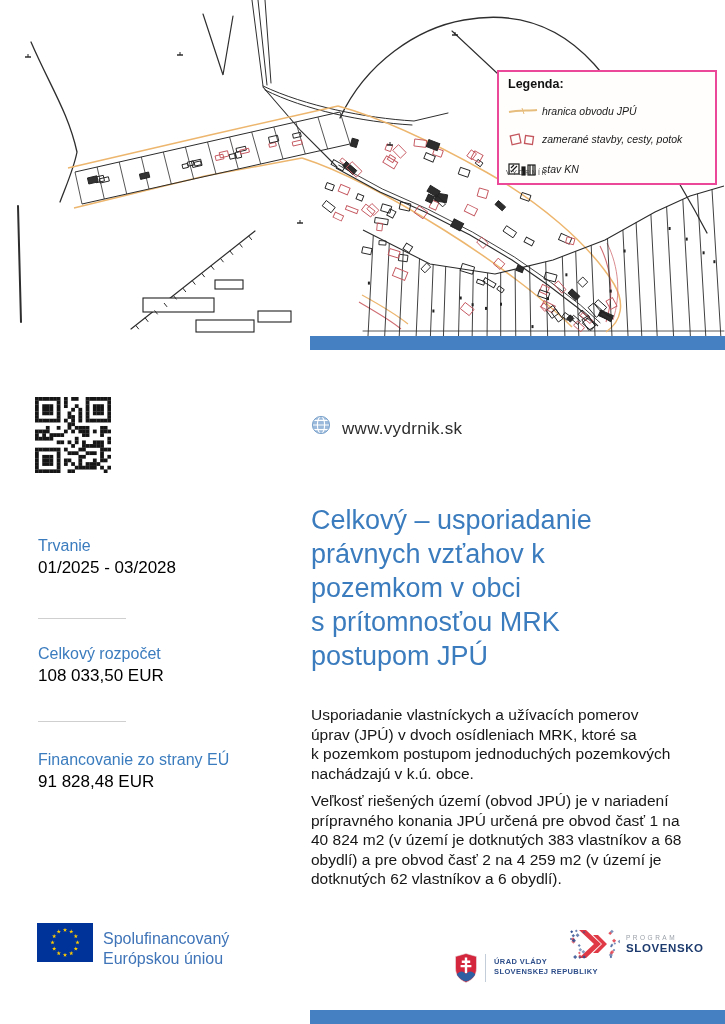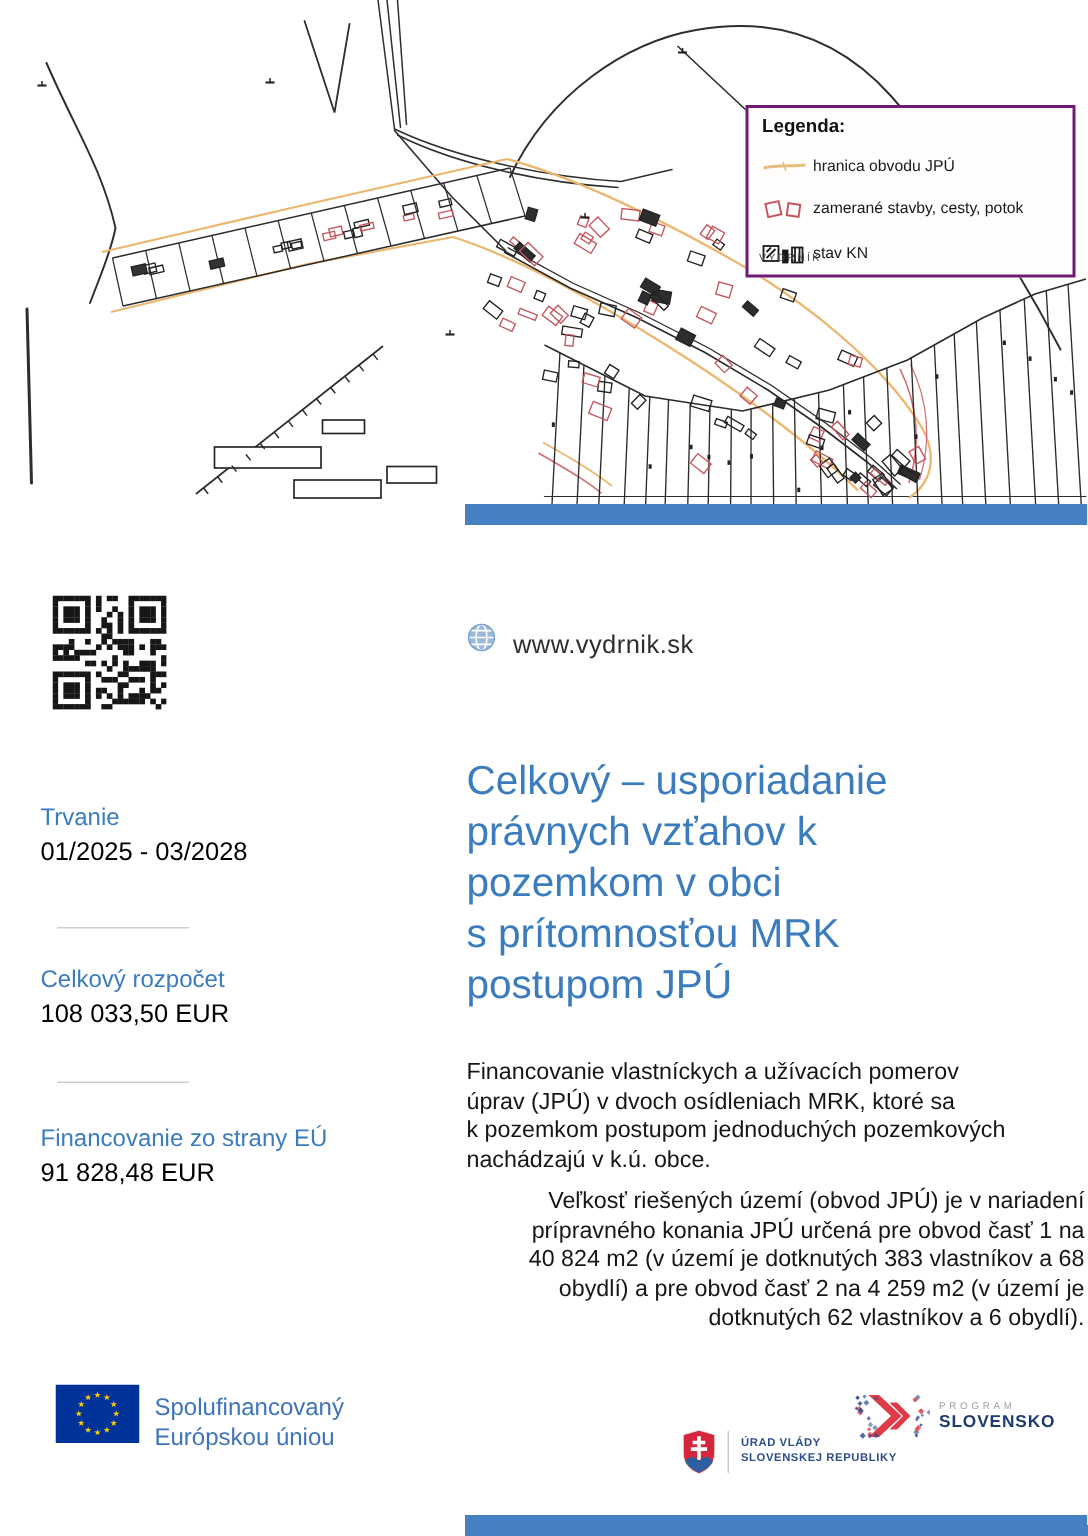--- a/index.html
+++ b/index.html
@@ -2,44 +2,44 @@
 <html style="--accent: #3b7cbe; --bar: #4580c2; --eu-text: #3f74b8; --gov-text: #2d4e8a; --navy: #1d3b6e; --pgray: #9aa0a8;"><head>
 <meta charset="utf-8">
 <style>
   html,body{margin:0;padding:0;background:#fff;}
   #page{position:relative;width:725px;height:1024px;background:#fff;overflow:hidden;
         font-family:"Liberation Sans",sans-serif;color:#1c1c1c;}
   
   #map{position:absolute;left:0;top:0;width:725px;height:340px;}
   #map-svg{position:absolute;left:0;top:0;}
   #legend{position:absolute;left:497px;top:70px;width:198px;background:#fffefd;
-          border:2px solid #701a75;padding:5px 9px 6px 9px;}
+          border:2px solid #ec4899;padding:5px 9px 6px 9px;}
   .lg-title{font-size:12.5px;font-weight:bold;margin-bottom:3px;color:#111;}
-  .lg-row{display:flex;align-items:center;gap:4px;margin-top:14px;white-space:nowrap;}
+  .lg-row{display:flex;align-items:center;gap:4px;margin-top:14px;white-space:nowrap;font-style:italic;}
   .lg-ic{width:30px;flex:0 0 30px;display:flex;justify-content:center;}
   .lg-tx{font-size:10.5px;color:#191919;}
   #place-label{position:absolute;left:506px;top:169px;font-size:7px;letter-spacing:1.5px;color:#4a4a4a;}
   
   .bluebar{position:absolute;left:310px;width:415px;height:14px;background:var(--bar);}
   #bar-top{top:336px;}
   #bar-bottom{top:1010px;}
   
   #qr{position:absolute;left:35px;top:397px;}
   #site{position:absolute;left:311px;top:415px;display:flex;align-items:flex-end;gap:11px;cursor:pointer;}
   #site-url{font-size:17px;color:#2e2e2e;letter-spacing:.3px;}
   
-  .info{position:absolute;left:27px;width:250px;}
+  .info{position:absolute;left:38px;width:250px;}
   .info-label{font-size:16px;color:var(--accent);}
   .info-value{font-size:17px;color:#000;margin-top:3px;}
   .hr{position:absolute;left:38px;width:88px;height:1px;background:#cfcfcf;}
   
   #title{position:absolute;left:311px;top:503px;width:400px;color:var(--accent);
          font-size:27px;line-height:34px;}
   .para{position:absolute;left:311px;width:412px;font-size:15.5px;line-height:19.5px;color:#161616;}
-  #para1{top:705px;} #para2{top:791px;text-align:right;}
+  #para1{top:705px;} #para2{top:791px;}
   
   #eu-flag{position:absolute;left:37px;top:923px;}
   #eu-text{position:absolute;left:103px;top:929px;font-size:16px;font-weight:normal;
            line-height:20px;color:var(--eu-text);}
   #gov{position:absolute;left:455px;top:927px;display:flex;align-items:flex-start;gap:8px;margin-top:26px;}
   #gov-sep{width:1px;height:28px;background:#c3cdda;margin-top:1px;}
   #gov-text{font-size:7.5px;font-weight:bold;letter-spacing:.4px;line-height:9.5px;
             color:var(--gov-text);padding-top:4px;}
   #program{position:absolute;left:570px;top:927px;display:flex;align-items:center;gap:6px;justify-content:flex-end;}
   #prog-name{font-size:6.5px;letter-spacing:2.5px;color:var(--pgray);}
@@ -565,21 +565,21 @@
   </div>
 
   <div id="title">
     <div>Celkový – usporiadanie</div>
     <div>právnych vzťahov k</div>
     <div>pozemkom v obci</div>
     <div>s prítomnosťou MRK</div>
     <div>postupom JPÚ</div>
   </div>
   <div class="para" id="para1">
-    <div>Financovanie vlastníckych a užívacích pomerov</div>
+    <div>Usporiadanie vlastníckych a užívacích pomerov</div>
     <div>úprav (JPÚ) v dvoch osídleniach MRK, ktoré sa</div>
     <div>k pozemkom postupom jednoduchých pozemkových</div>
     <div>nachádzajú v k.ú. obce.</div>
   </div>
   <div class="para" id="para2">
     <div>Veľkosť riešených území (obvod JPÚ) je v nariadení</div>
     <div>prípravného konania JPÚ určená pre obvod časť 1 na</div>
     <div>40 824 m2 (v území je dotknutých 383 vlastníkov a 68</div>
     <div>obydlí) a pre obvod časť 2 na 4 259 m2 (v území je</div>
     <div>dotknutých 62 vlastníkov a 6 obydlí).</div>

